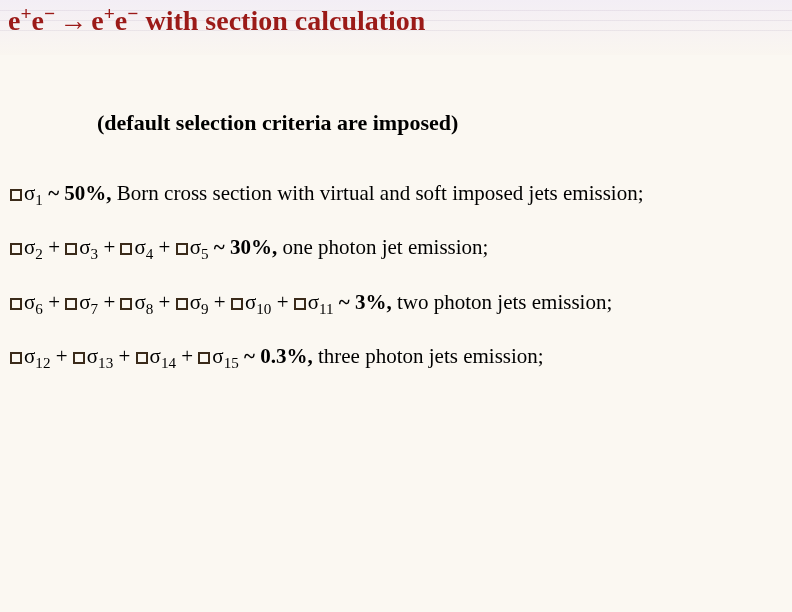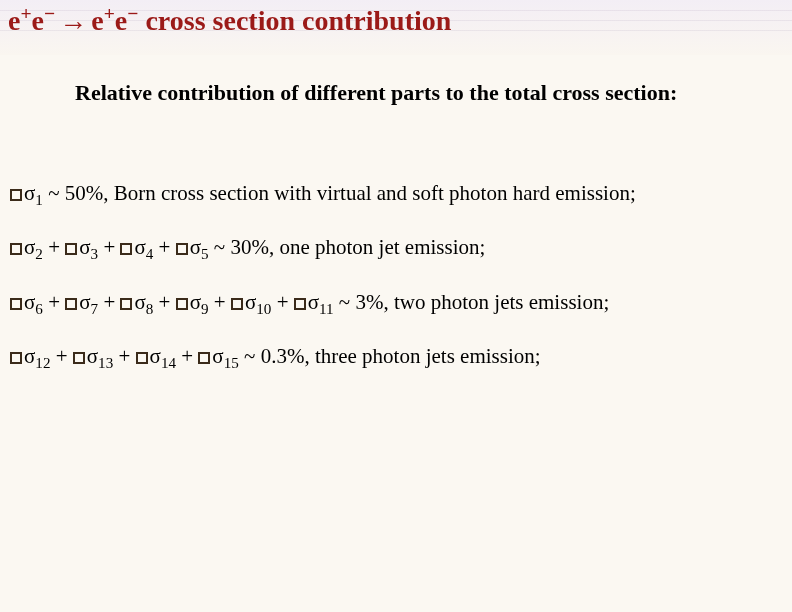--- a/index.html
+++ b/index.html
@@ -64,34 +64,34 @@
   .item .bullet {
     display: inline-block;
     width: 12px; height: 12px;
     border: 2px solid #3b2b1a;
     margin-right: 2px;
     transform: translateY(1px);
     box-sizing: border-box;
   }
   .item .sigma { font-family: "Times New Roman", serif; }
   .item .sub { font-size: 0.72em; vertical-align: sub; line-height: 0; }
-  .item .pct { font-weight: normal; margin-top: 47px; }
+  .item .pct { font-weight: bold; margin-top: 47px; }
 </style>
 </head>
 <body>
 
 <div class="slide">
   <div class="headerband"></div>
 
-  <div class="title" id="title" style="color: rgb(155, 26, 24);"><span>e<span class="sup">+</span>e<span class="sup">−</span></span><span class="arrow">→</span><span>e<span class="sup">+</span>e<span class="sup">−</span></span> <span>cross section contribution</span></div>
+  <div class="title" id="title" style="color: rgb(155, 26, 24);"><span>e<span class="sup">+</span>e<span class="sup">−</span></span><span class="arrow">→</span><span>e<span class="sup">+</span>e<span class="sup">−</span></span> <span>with section calculation</span></div>
 
   <div class="intro">
-    <span>Relative contribution of different parts to the total cross section:</span><br>
-    &nbsp;&nbsp;&nbsp;&nbsp;
+    <br>
+    &nbsp;&nbsp;&nbsp;&nbsp;<span>(default selection criteria are imposed)</span>
   </div>
 
   <div class="items" id="items">
-      <div class="item"><span class="bullet"></span><span class="sigma">σ</span><span class="sub">1</span> <span class="pct">~ 50%,</span> <span>Born cross section with virtual and soft photon hard emission;</span></div>
+      <div class="item"><span class="bullet"></span><span class="sigma">σ</span><span class="sub">1</span> <span class="pct">~ 50%,</span> <span>Born cross section with virtual and soft imposed jets emission;</span></div>
       <div class="item"><span class="bullet"></span><span class="sigma">σ</span><span class="sub">2</span> + <span class="bullet"></span><span class="sigma">σ</span><span class="sub">3</span> + <span class="bullet"></span><span class="sigma">σ</span><span class="sub">4</span> + <span class="bullet"></span><span class="sigma">σ</span><span class="sub">5</span> <span class="pct">~  30%,</span> <span>one photon jet emission;</span></div>
       <div class="item"><span class="bullet"></span><span class="sigma">σ</span><span class="sub">6</span> + <span class="bullet"></span><span class="sigma">σ</span><span class="sub">7</span> + <span class="bullet"></span><span class="sigma">σ</span><span class="sub">8</span> + <span class="bullet"></span><span class="sigma">σ</span><span class="sub">9</span> + <span class="bullet"></span><span class="sigma">σ</span><span class="sub">10</span> + <span class="bullet"></span><span class="sigma">σ</span><span class="sub">11</span> <span class="pct">~ 3%,</span> <span>two photon jets emission;</span></div>
       <div class="item"><span class="bullet"></span><span class="sigma">σ</span><span class="sub">12</span> + <span class="bullet"></span><span class="sigma">σ</span><span class="sub">13</span> + <span class="bullet"></span><span class="sigma">σ</span><span class="sub">14</span> + <span class="bullet"></span><span class="sigma">σ</span><span class="sub">15</span> <span class="pct">~ 0.3%,</span> <span>three photon jets emission;</span></div>
     </div>
 </div>
 
 </body></html>

